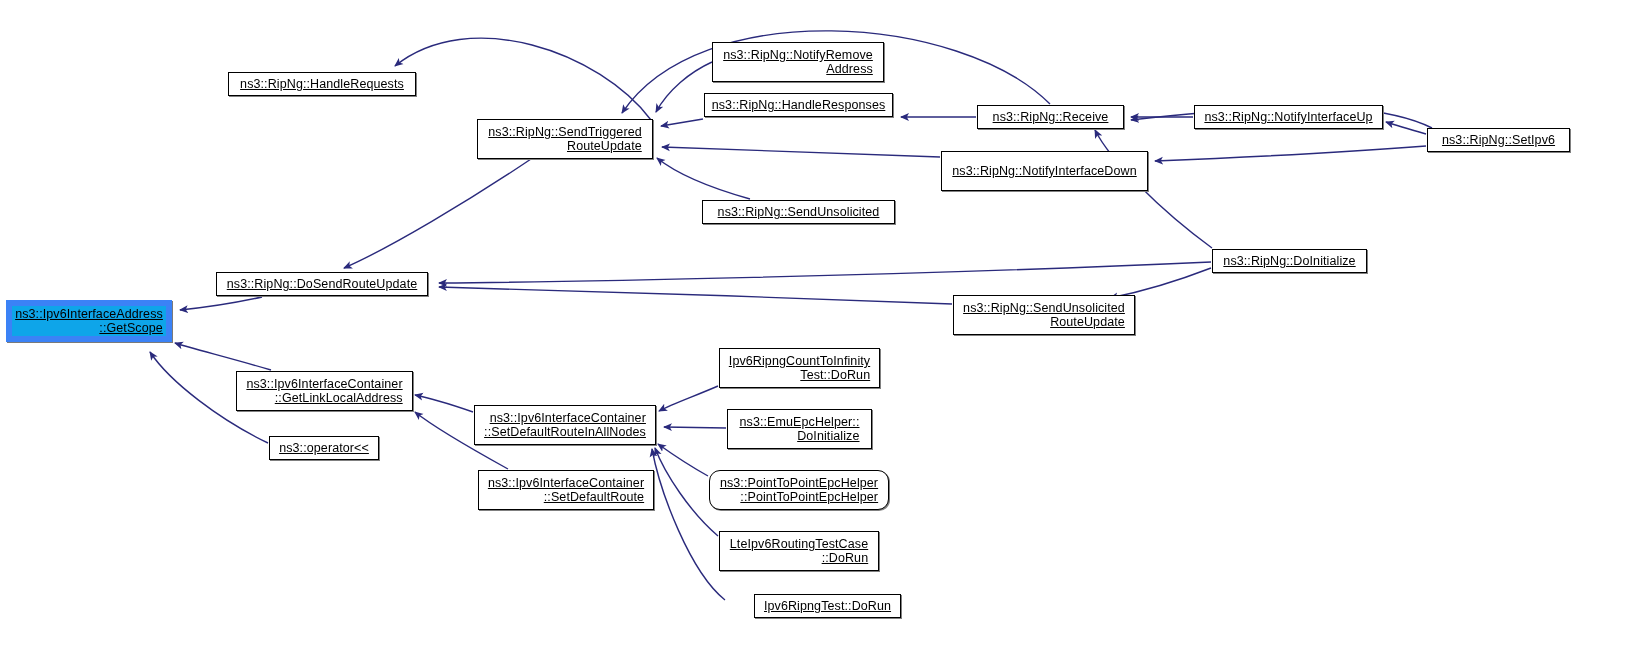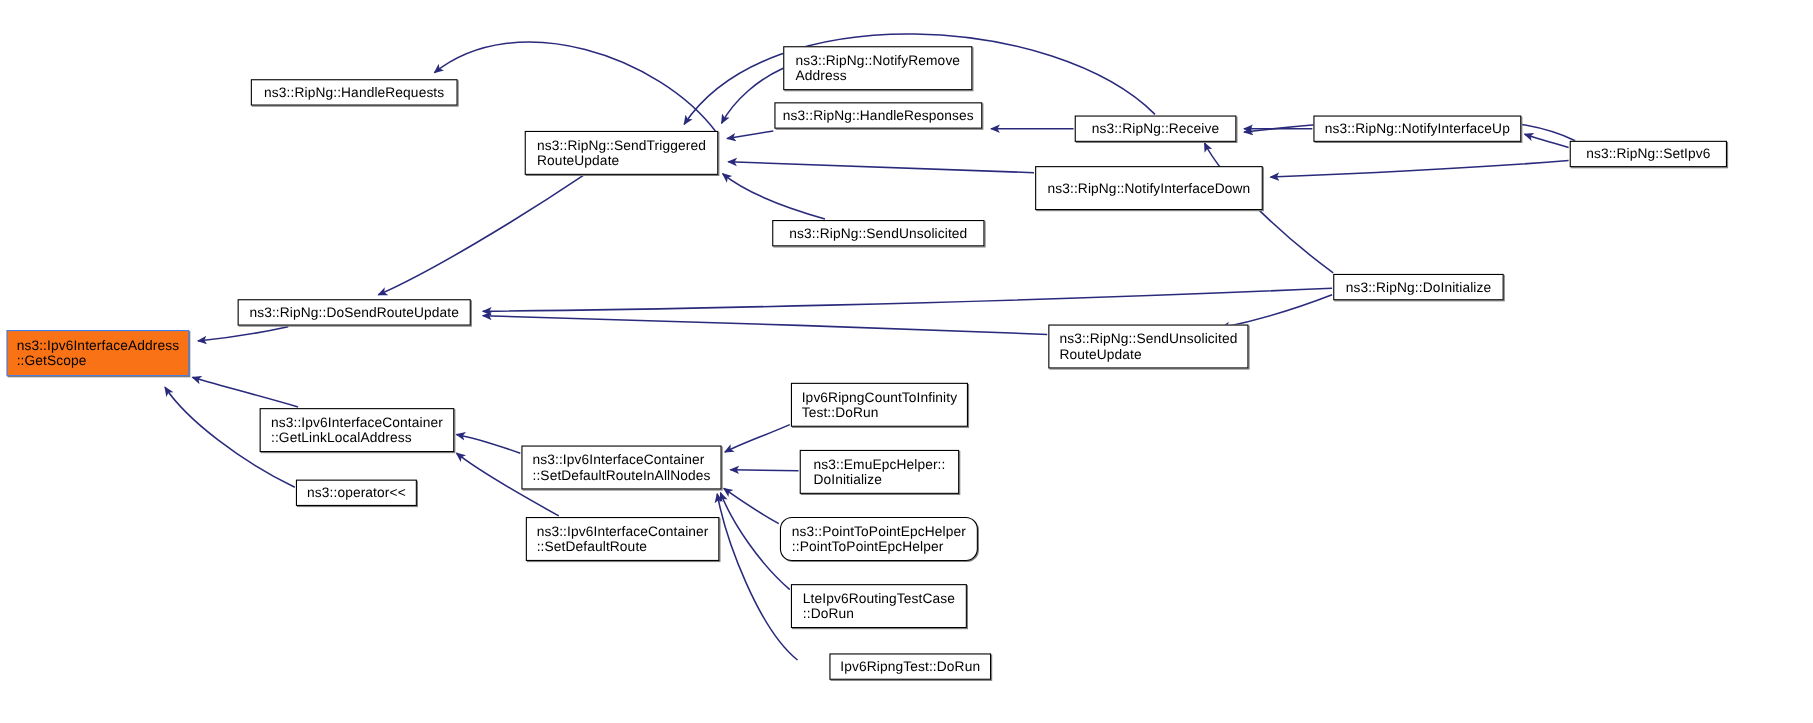--- a/index.html
+++ b/index.html
@@ -1,23 +1,23 @@
 <!DOCTYPE html>
 <html><head>
 <meta charset="utf-8">
 <style>
   html,body{margin:0;padding:0;background:#ffffff;}
   #canvas{position:relative;width:1648px;height:657px;background:#ffffff;
           font-family:"Liberation Sans","DejaVu Sans",sans-serif;overflow:hidden;}
   svg.edges{position:absolute;left:0;top:0;width:1648px;height:657px;pointer-events:none;}
   .node{position:absolute;box-sizing:border-box;border:1px solid #000000;background:#ffffff;
-        display:flex;align-items:center;justify-content:center;text-align:left;
+        display:flex;align-items:center;justify-content:center;text-align:right;
         font-size:12.5px;color:#000000;line-height:1.12;letter-spacing:.1px;
-        white-space:pre-line;padding:0 17px;}
-  .node.hl{background:#f97316;border:1px solid #3b82f6;box-shadow:1px 1px 0 #7a7a7a;}
+        white-space:pre-line;padding:0 17px;text-decoration:underline;}
+  .node.hl{background:#0ea5e9;border:6px solid #3b82f6;box-shadow:1px 1px 0 #7a7a7a;}
   .node.shadow{box-shadow:1px 1px 0 #808080;}
 </style>
 </head>
 <body>
 
 <div id="canvas">
 
   <svg class="edges" viewBox="0 0 1648 657" xmlns="http://www.w3.org/2000/svg">
     <defs>
       <marker id="ah" markerWidth="9" markerHeight="9" refX="8" refY="4.5" orient="auto" markerUnits="userSpaceOnUse">

